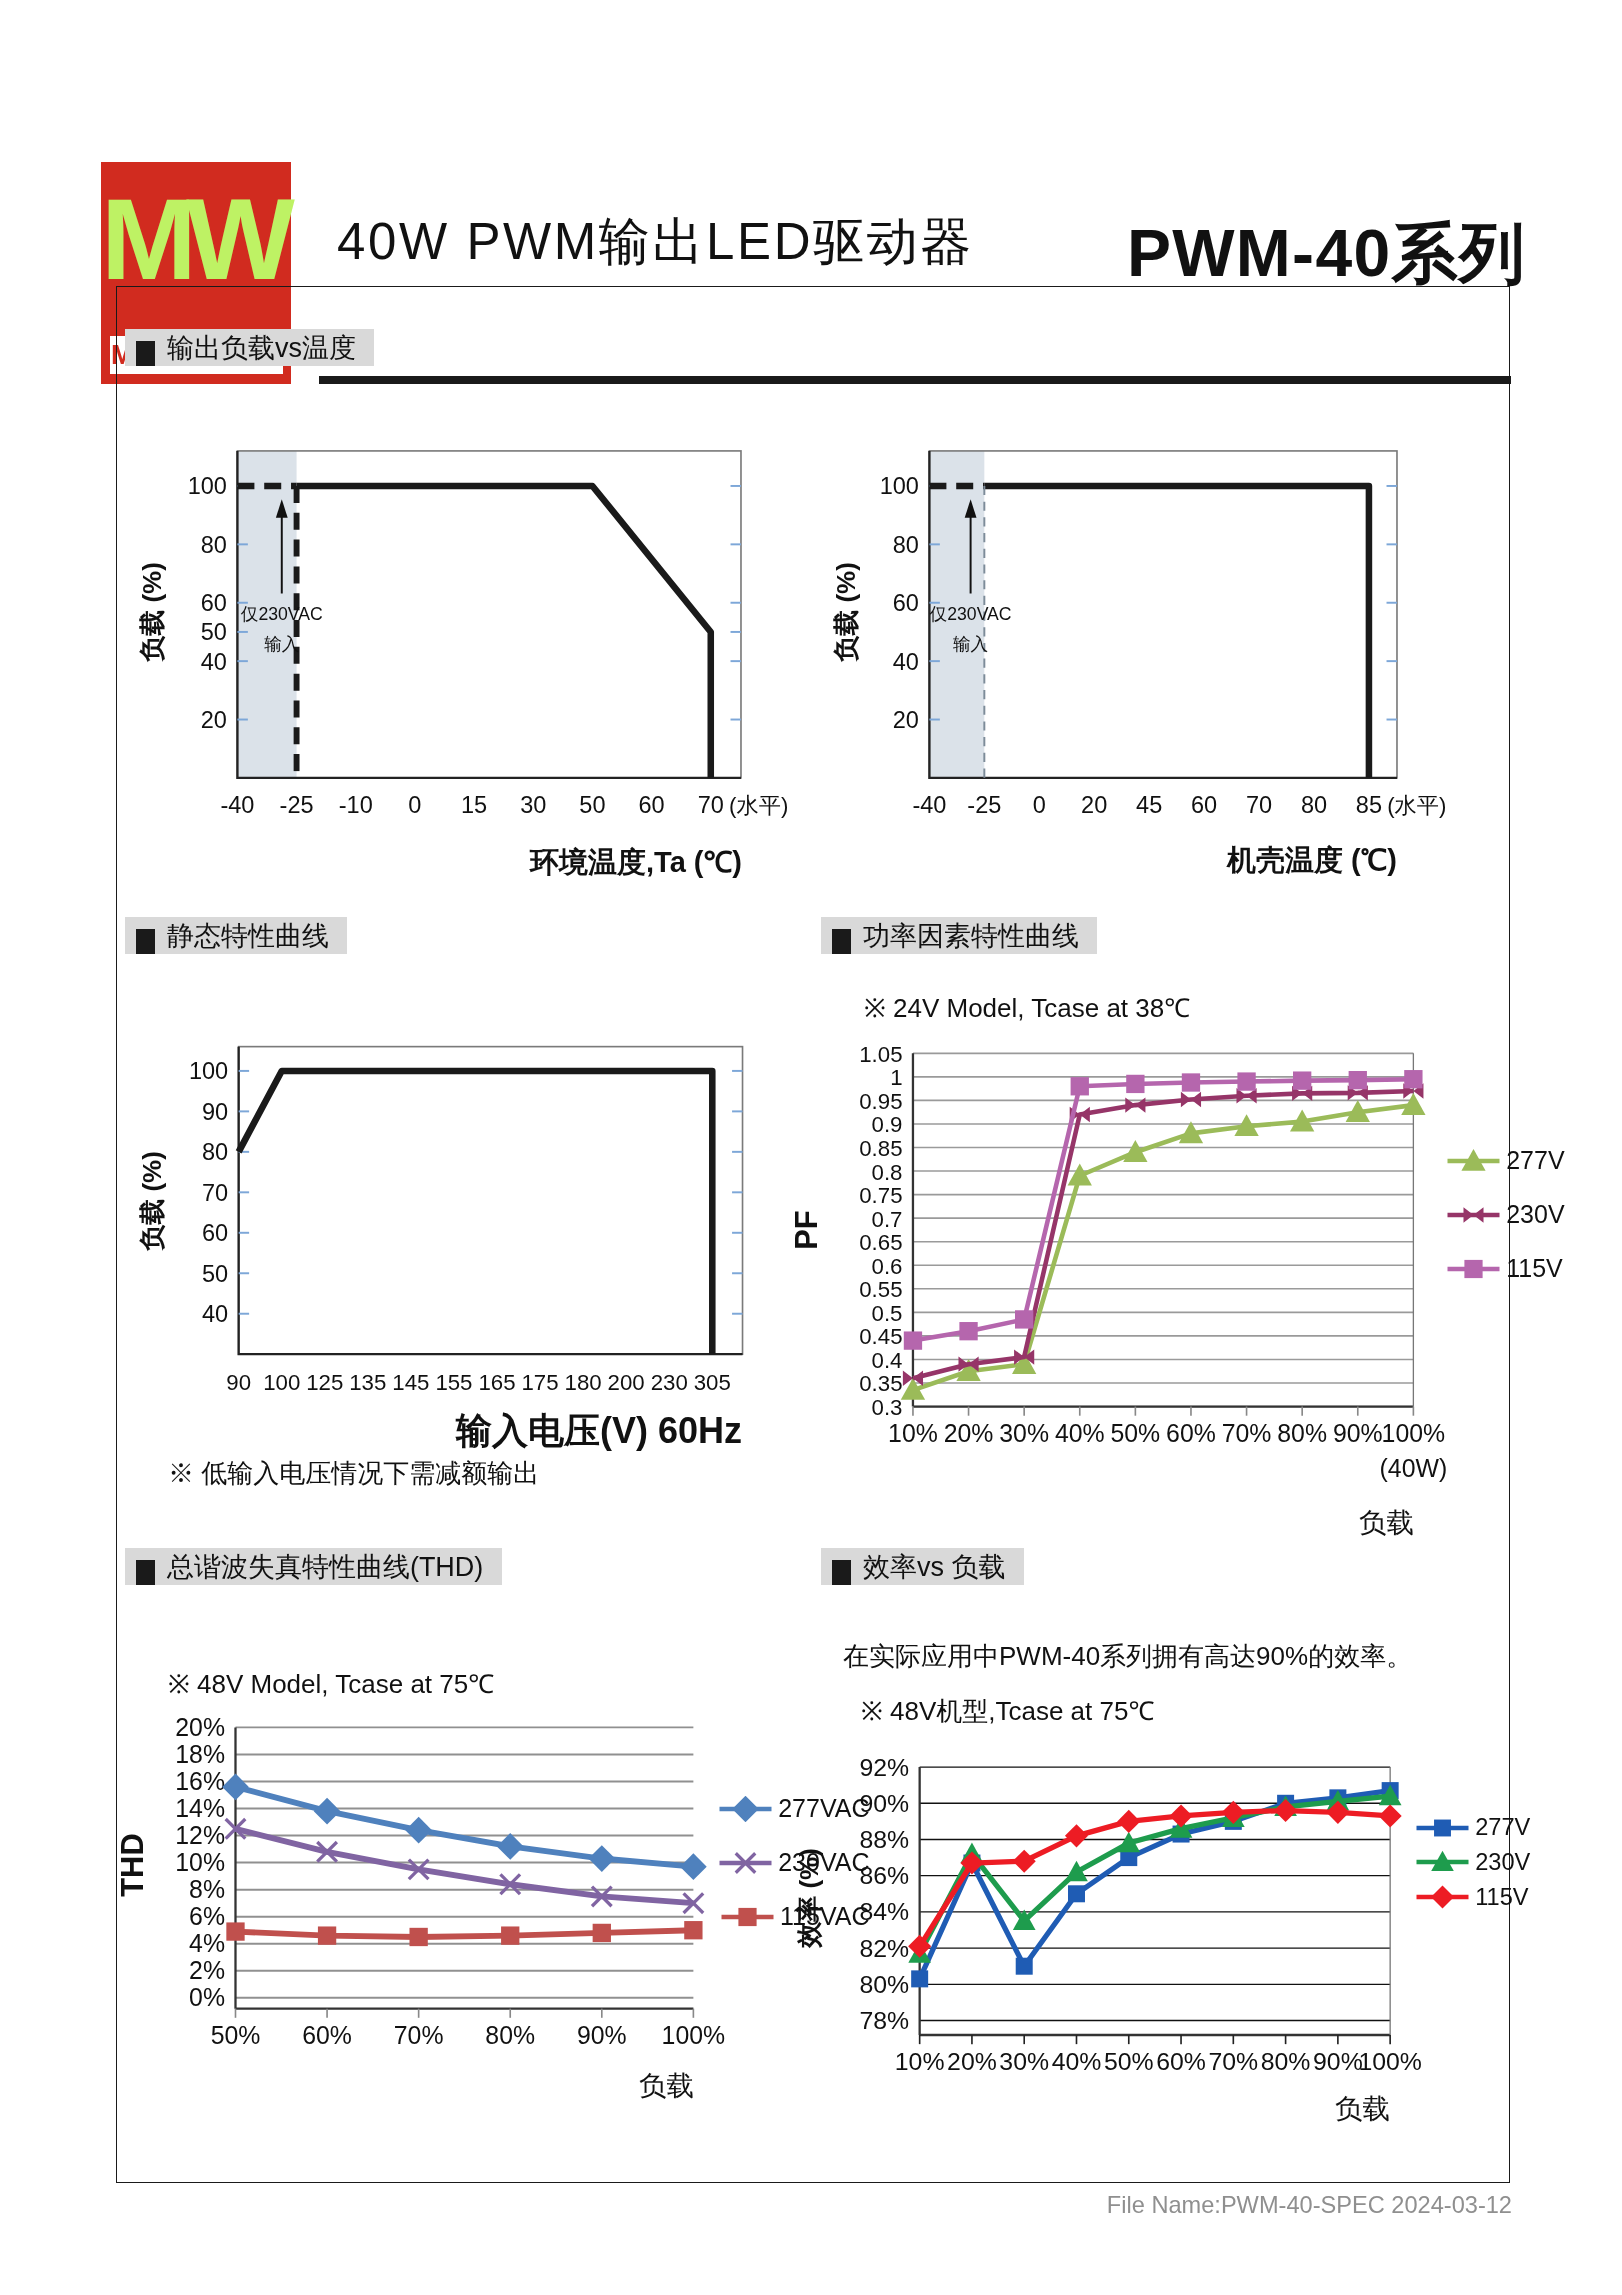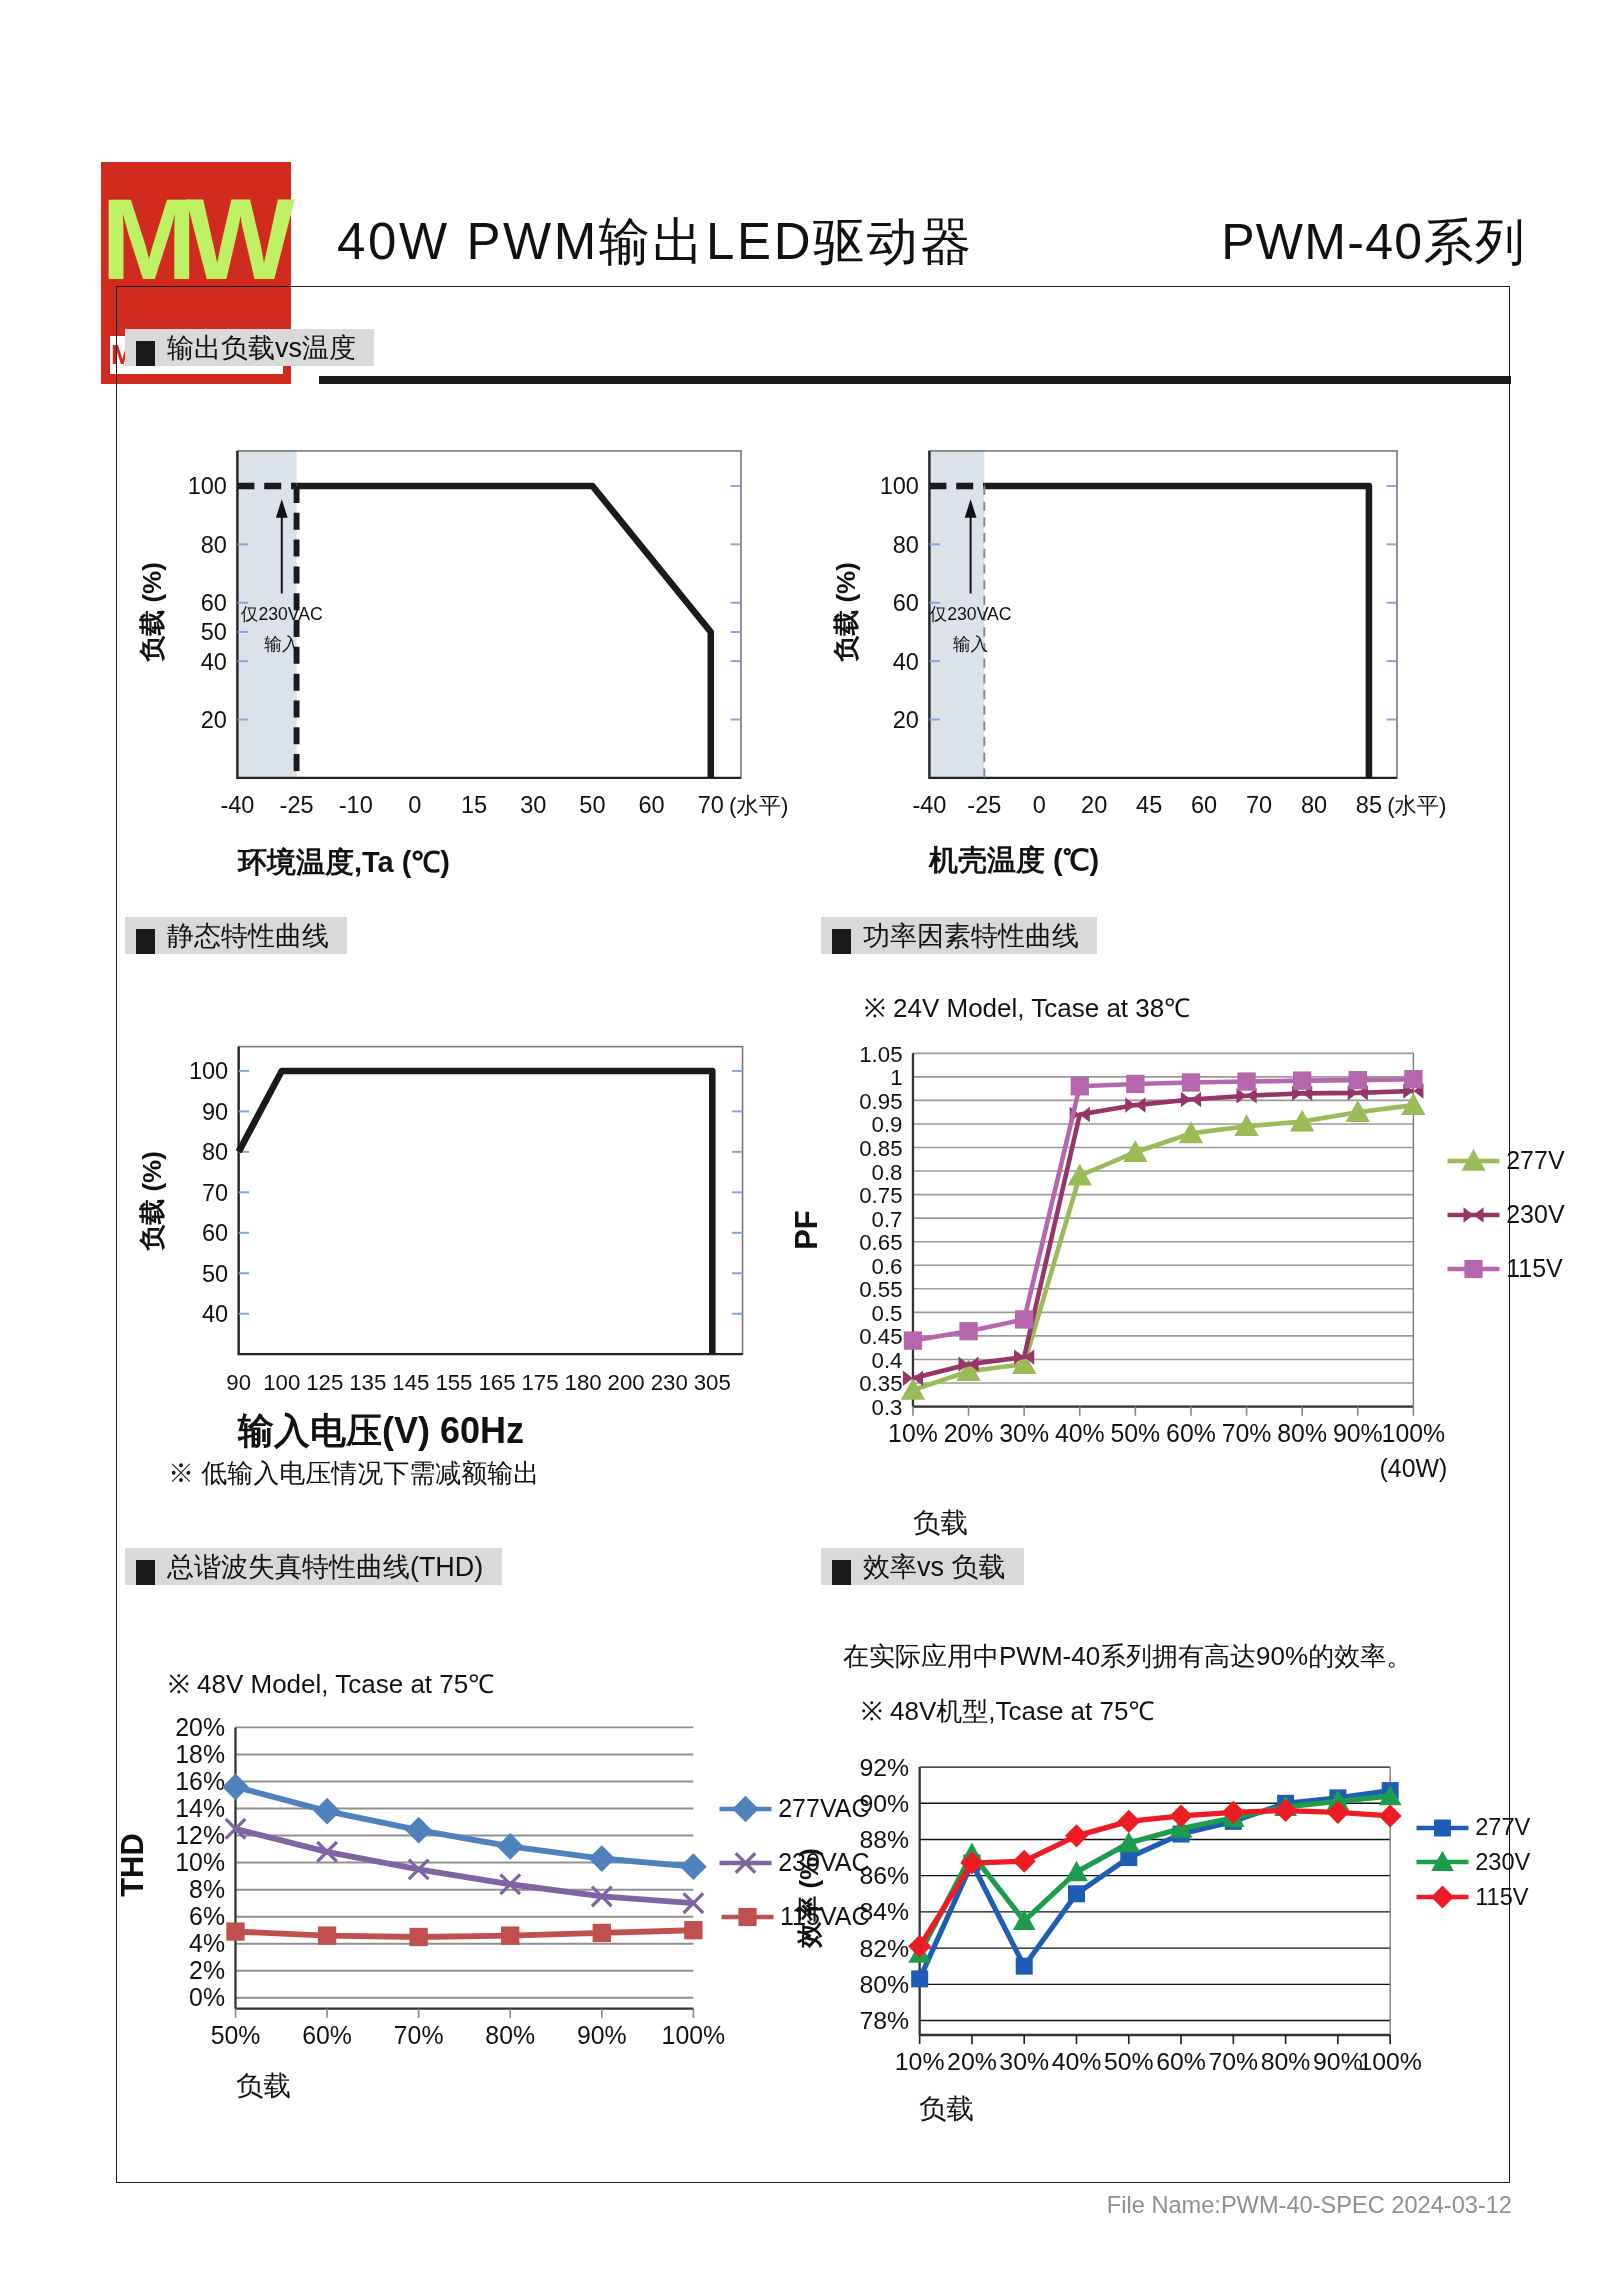--- a/index.html
+++ b/index.html
@@ -3,30 +3,30 @@
 <meta charset="utf-8">
 <style>
   html,body{margin:0;padding:0;background:#fff;}
   body{font-family:"Liberation Sans",sans-serif;color:#111;}
   #page{position:relative;width:1623px;height:2295px;background:#fff;overflow:hidden;}
   
   .logo{position:absolute;left:101px;top:162px;width:190px;height:222px;background:#d12b1f;}
   .logo .mw{position:absolute;top:-5.2px;left:0;right:9.2px;text-align:left;font-size:115px;font-weight:700;color:#bef264;letter-spacing:-10.5px;line-height:164px;}
   .logo .band{position:absolute;left:6.5px;right:6.5px;bottom:7.9px;height:38px;background:#fff;border:2.6px solid #d12b1f;display:flex;align-items:center;justify-content:center;font-size:27px;font-weight:700;color:#d12b1f;letter-spacing:0.7px;}
   .page-title{position:absolute;left:337px;top:208px;font-size:51px;letter-spacing:2.6px;white-space:nowrap;}
-  .series-title{position:absolute;right:97px;top:209px;font-size:50px;font-weight:400;letter-spacing:1.3px;white-space:nowrap;}
+  .series-title{position:absolute;right:97px;top:209px;font-size:66px;font-weight:700;letter-spacing:1.3px;white-space:nowrap;}
   .hrule{position:absolute;left:319px;top:376px;width:1192px;height:7.9px;background:#1a1a1a;}
   .frame{position:absolute;left:116px;top:286px;width:1392px;height:1895px;border:1.3px solid #1a1a1a;}
   
   .bar{position:absolute;display:flex;align-items:flex-end;gap:11.8px;background:#d9d9d9;height:37px;padding:0 18.3px 0 10.5px;font-size:27px;white-space:nowrap;}
   .bar .sq{width:19.6px;height:25px;background:#1a1a1a;flex:0 0 auto;}
   
   svg.chart{position:absolute;overflow:visible;}
   .vlabel{position:absolute;transform:translate(-50%,-50%) rotate(-90deg);white-space:nowrap;font-weight:700;}
-  .xtitle{position:absolute;text-align:left;font-weight:700;white-space:nowrap;}
+  .xtitle{position:absolute;text-align:right;font-weight:700;white-space:nowrap;}
   .note{position:absolute;font-size:26px;white-space:nowrap;}
   .legend{position:absolute;display:flex;flex-direction:column;gap:25px;}
   .legend.tight{gap:7.9px;}
   .legend-item{display:flex;align-items:center;gap:5.2px;font-size:25px;white-space:nowrap;}
   .legend.tight .legend-item{font-size:23.6px;}
   .footer{position:absolute;right:111px;top:2192px;font-size:23.6px;color:#8f8f8f;white-space:nowrap;}
 </style>
 </head>
 <body>
 

